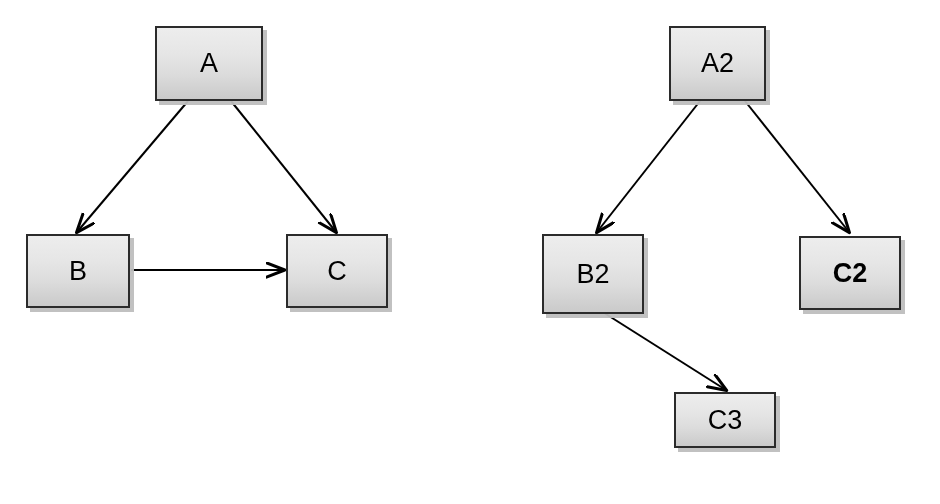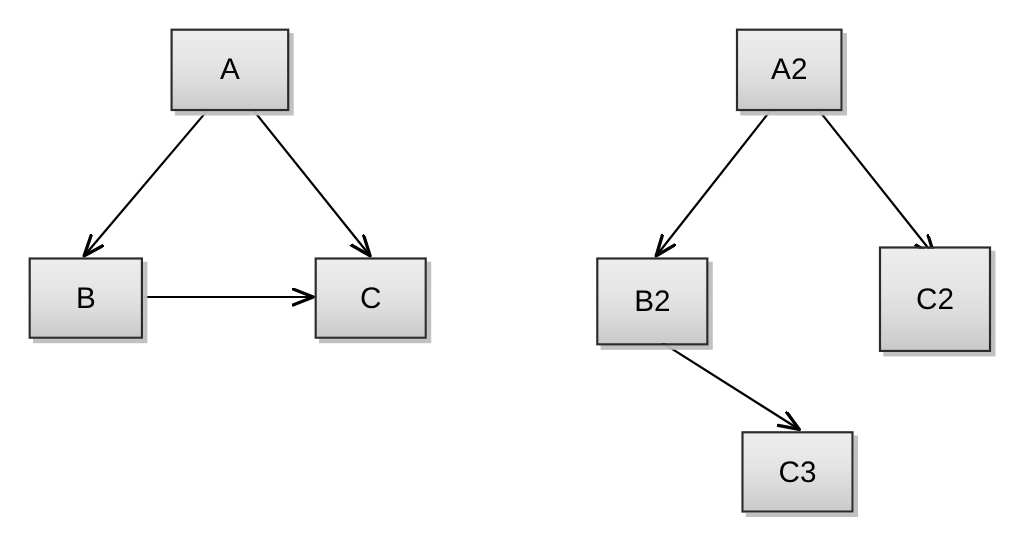--- a/index.html
+++ b/index.html
@@ -75,21 +75,21 @@
       </div>
       <div class="node" style="left: 286px; top: 234px; width: 102px; height: 74px;">
         <span class="node-label">C</span>
       </div>
       <div class="node" style="left: 669px; top: 26px; width: 97px; height: 75px;">
         <span class="node-label">A2</span>
       </div>
       <div class="node" style="left: 542px; top: 234px; width: 102px; height: 80px;">
         <span class="node-label">B2</span>
       </div>
-      <div class="node" style="left: 799px; top: 224px; width: 102px; height: 96px;">
+      <div class="node" style="left: 799px; top: 236px; width: 102px; height: 74px; font-weight: bold;">
         <span class="node-label">C2</span>
       </div>
-      <div class="node" style="left: 674px; top: 392px; width: 102px; height: 74px;">
+      <div class="node" style="left: 674px; top: 392px; width: 102px; height: 56px;">
         <span class="node-label">C3</span>
       </div>
     </div>
 
 </div>
 
 </body></html>

